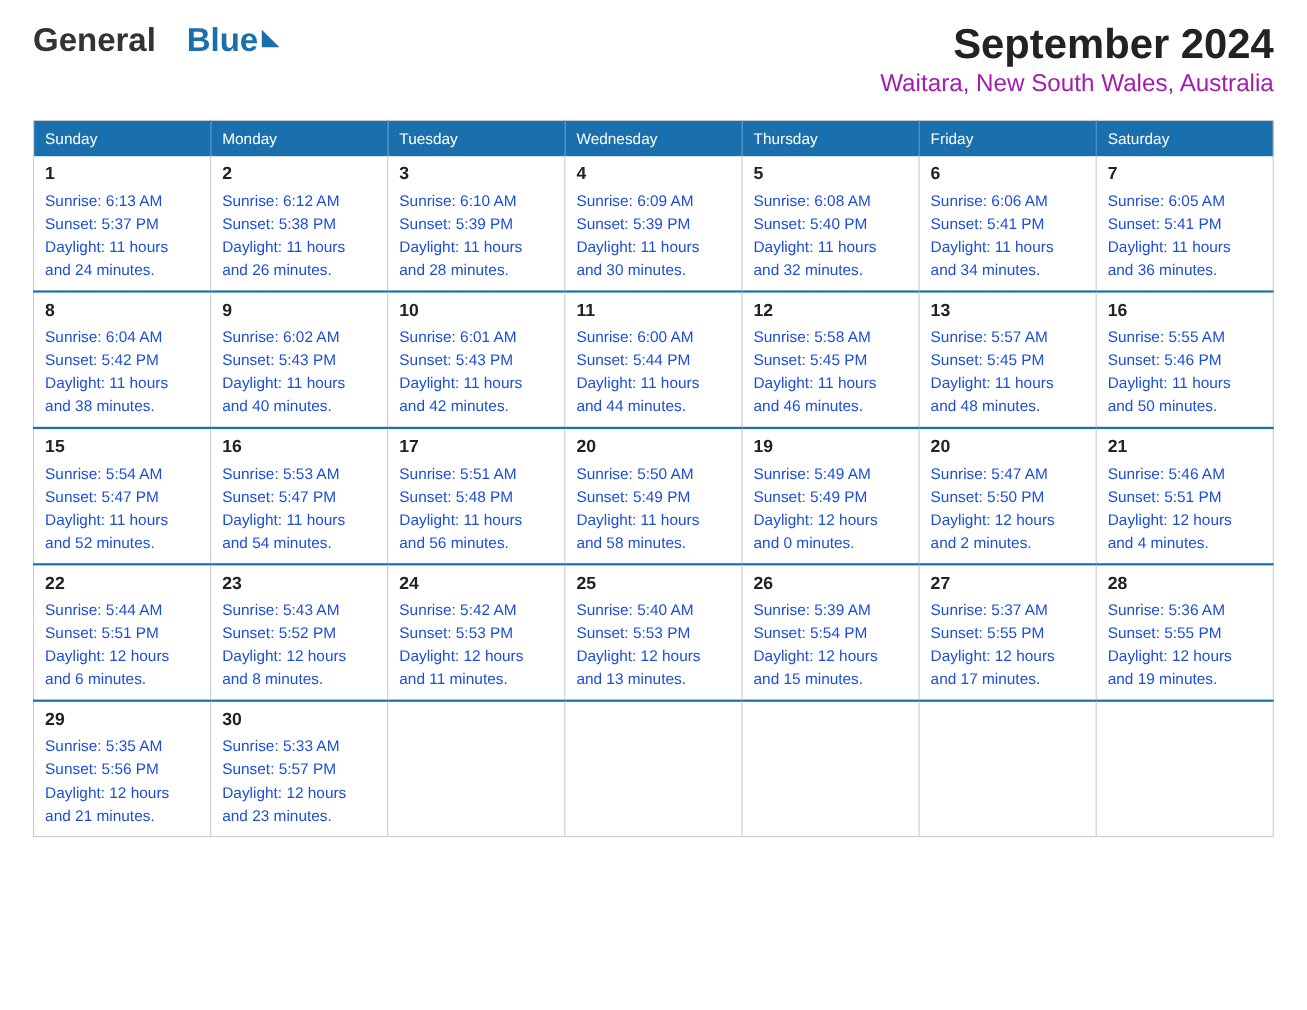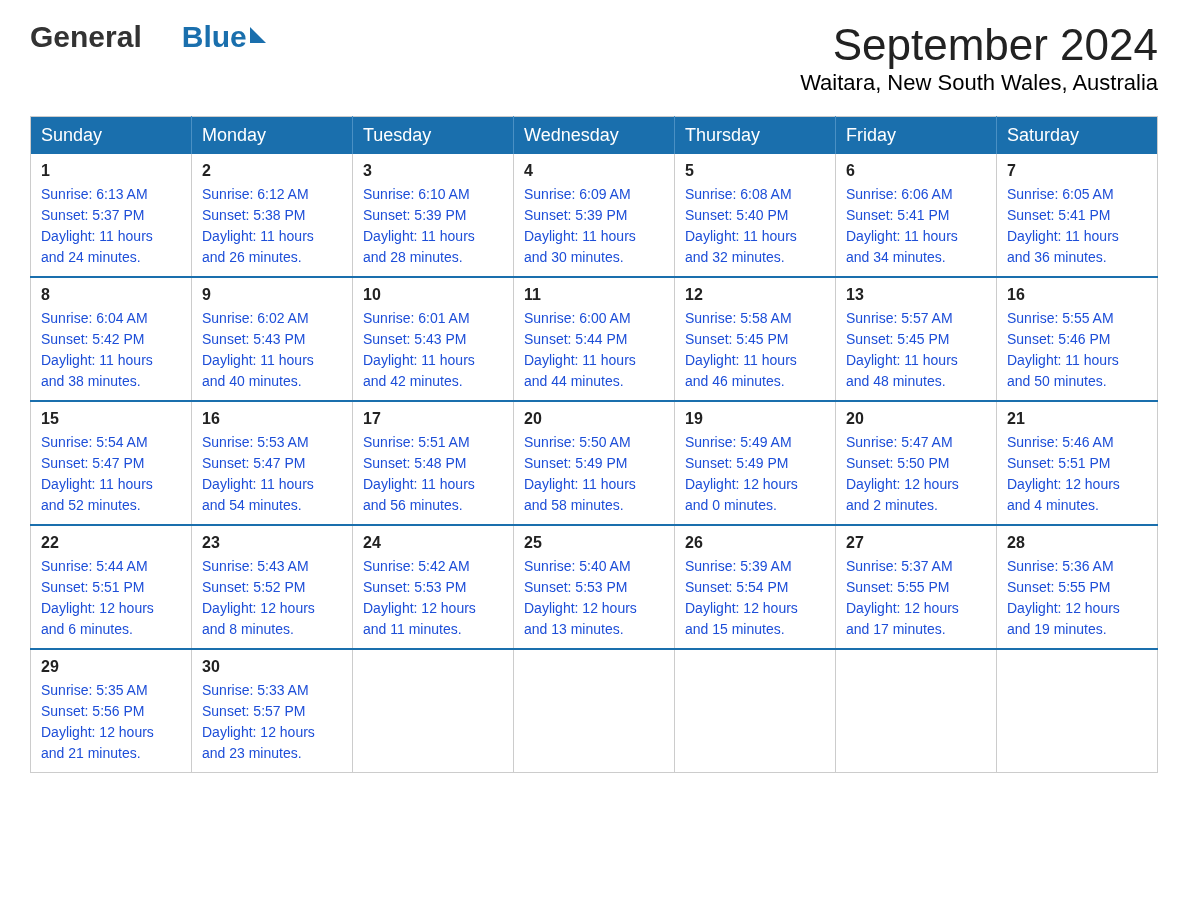--- a/index.html
+++ b/index.html
@@ -18,39 +18,39 @@
     }
     .logo {
       display: flex;
       flex-direction: column;
       align-items: flex-start;
     }
     .title-block {
       text-align: right;
     }
     .month-title {
-      font-size: 44px;
-      font-weight: normal;
+      font-size: 38px;
+      font-weight: bold;
       color: #222;
     }
     .location {
       font-size: 22px;
-      color: #000000;
+      color: #a21caf;
     }
     table {
       width: 100%;
       border-collapse: collapse;
       border: 1px solid #ccc;
     }
     thead tr th {
       background-color: #1a6fad;
       color: #ffffff;
       padding: 8px 10px;
       text-align: left;
-      font-size: 18px;
+      font-size: 14px;
       font-weight: normal;
       border-right: 1px solid #4a90c4;
     }
     thead tr th:last-child {
       border-right: none;
     }
     tbody tr td {
       vertical-align: top;
       padding: 8px 10px;
       border-right: 1px solid #ccc;
@@ -78,21 +78,21 @@
       font-size: 14px;
       line-height: 1.5;
       color: #1d4ed8;
     }
     .empty-cell {
       background: #fff;
     }
     .logo-wrapper {
       display: flex;
       align-items: center;
-      gap: 12px;
+      gap: 0;
     }
     .logo-general {
       font-size: 30px;
       font-weight: bold;
       color: #333;
     }
     .logo-blue-line {
       display: flex;
       align-items: center;
     }

